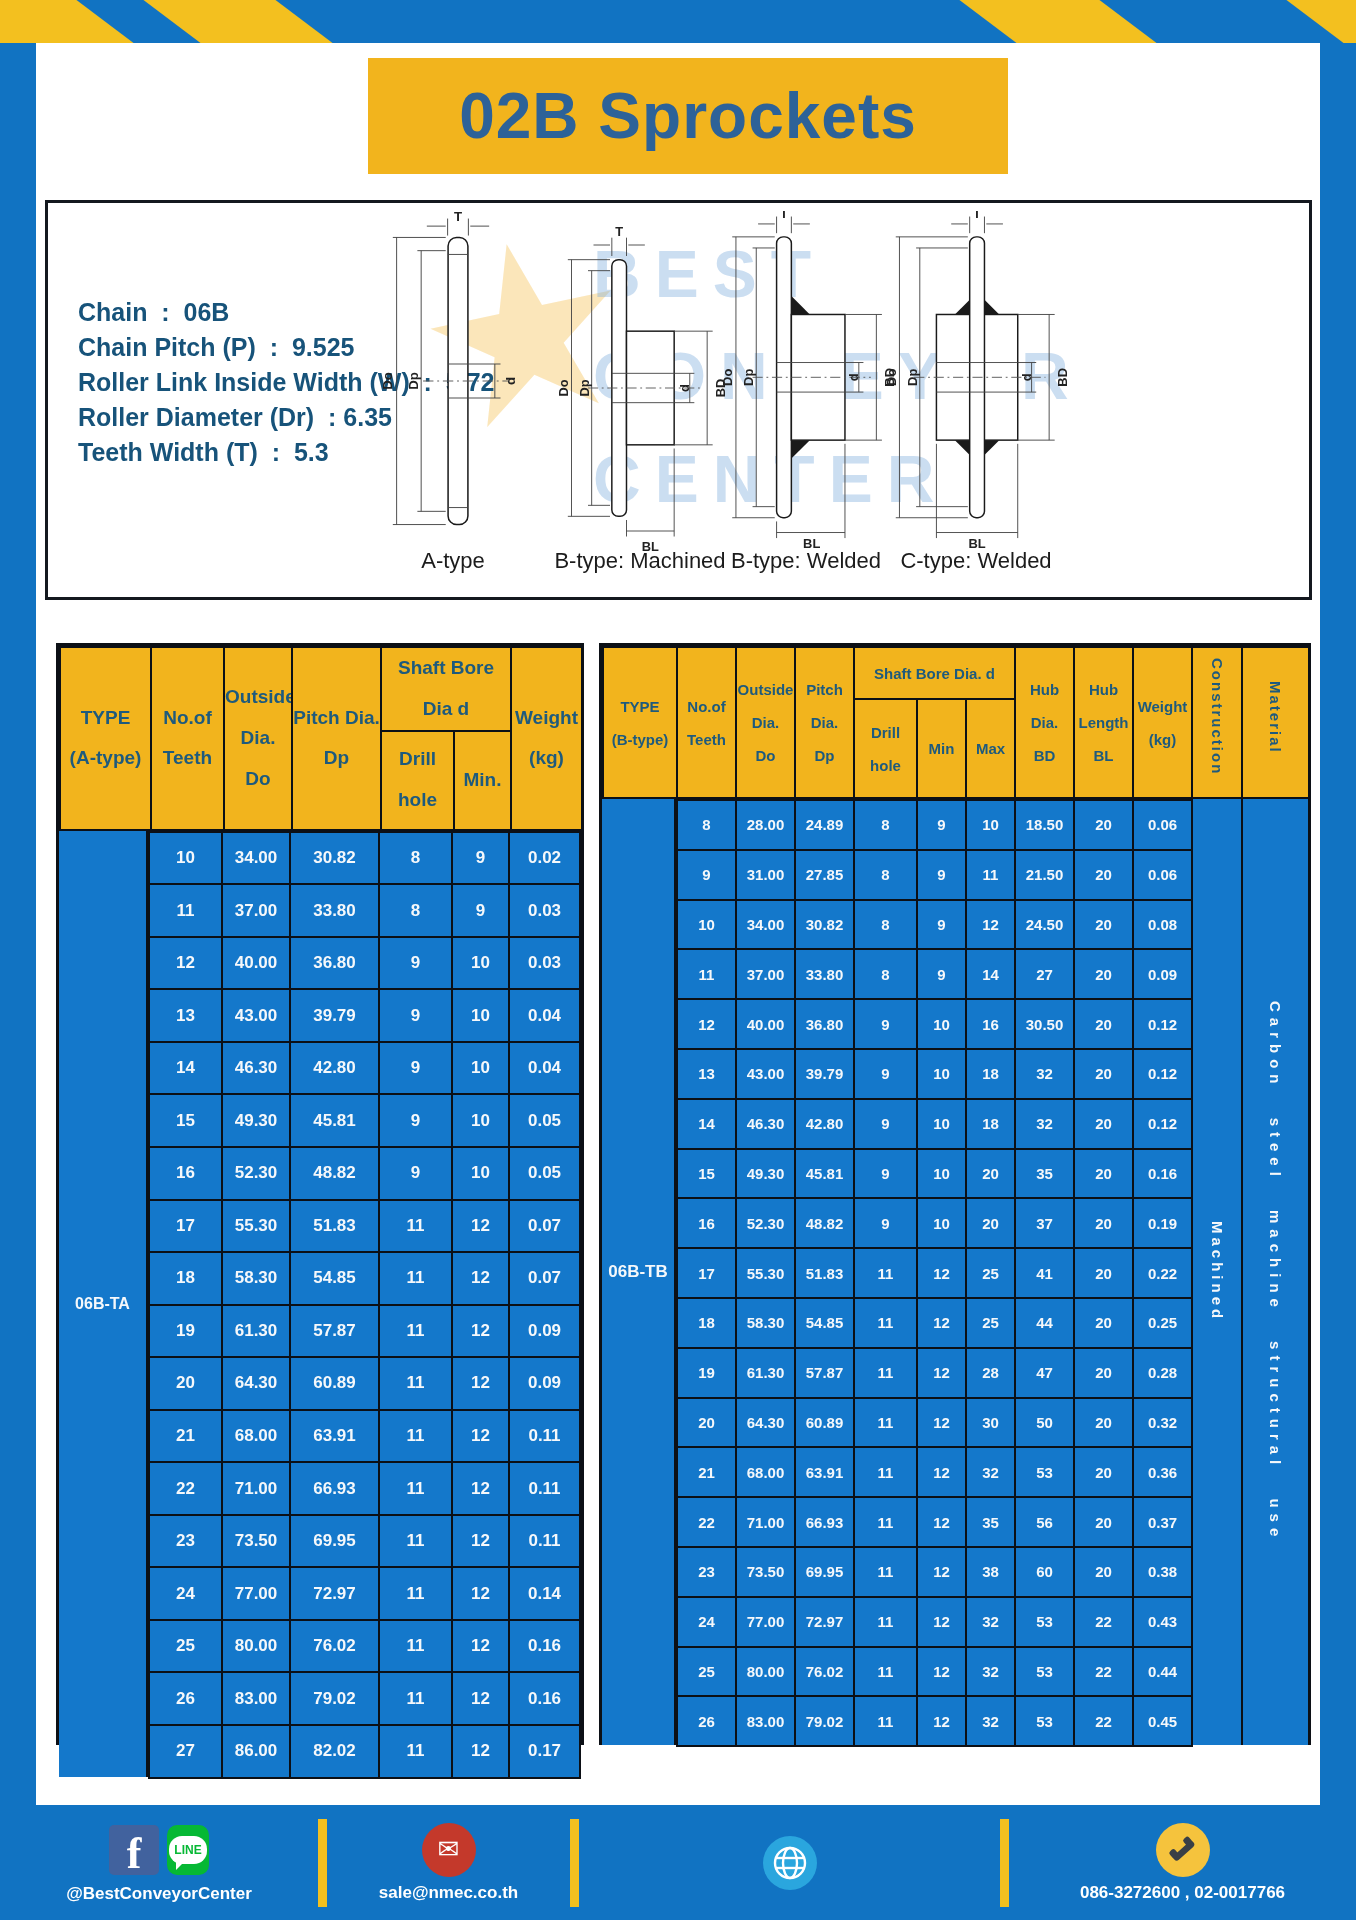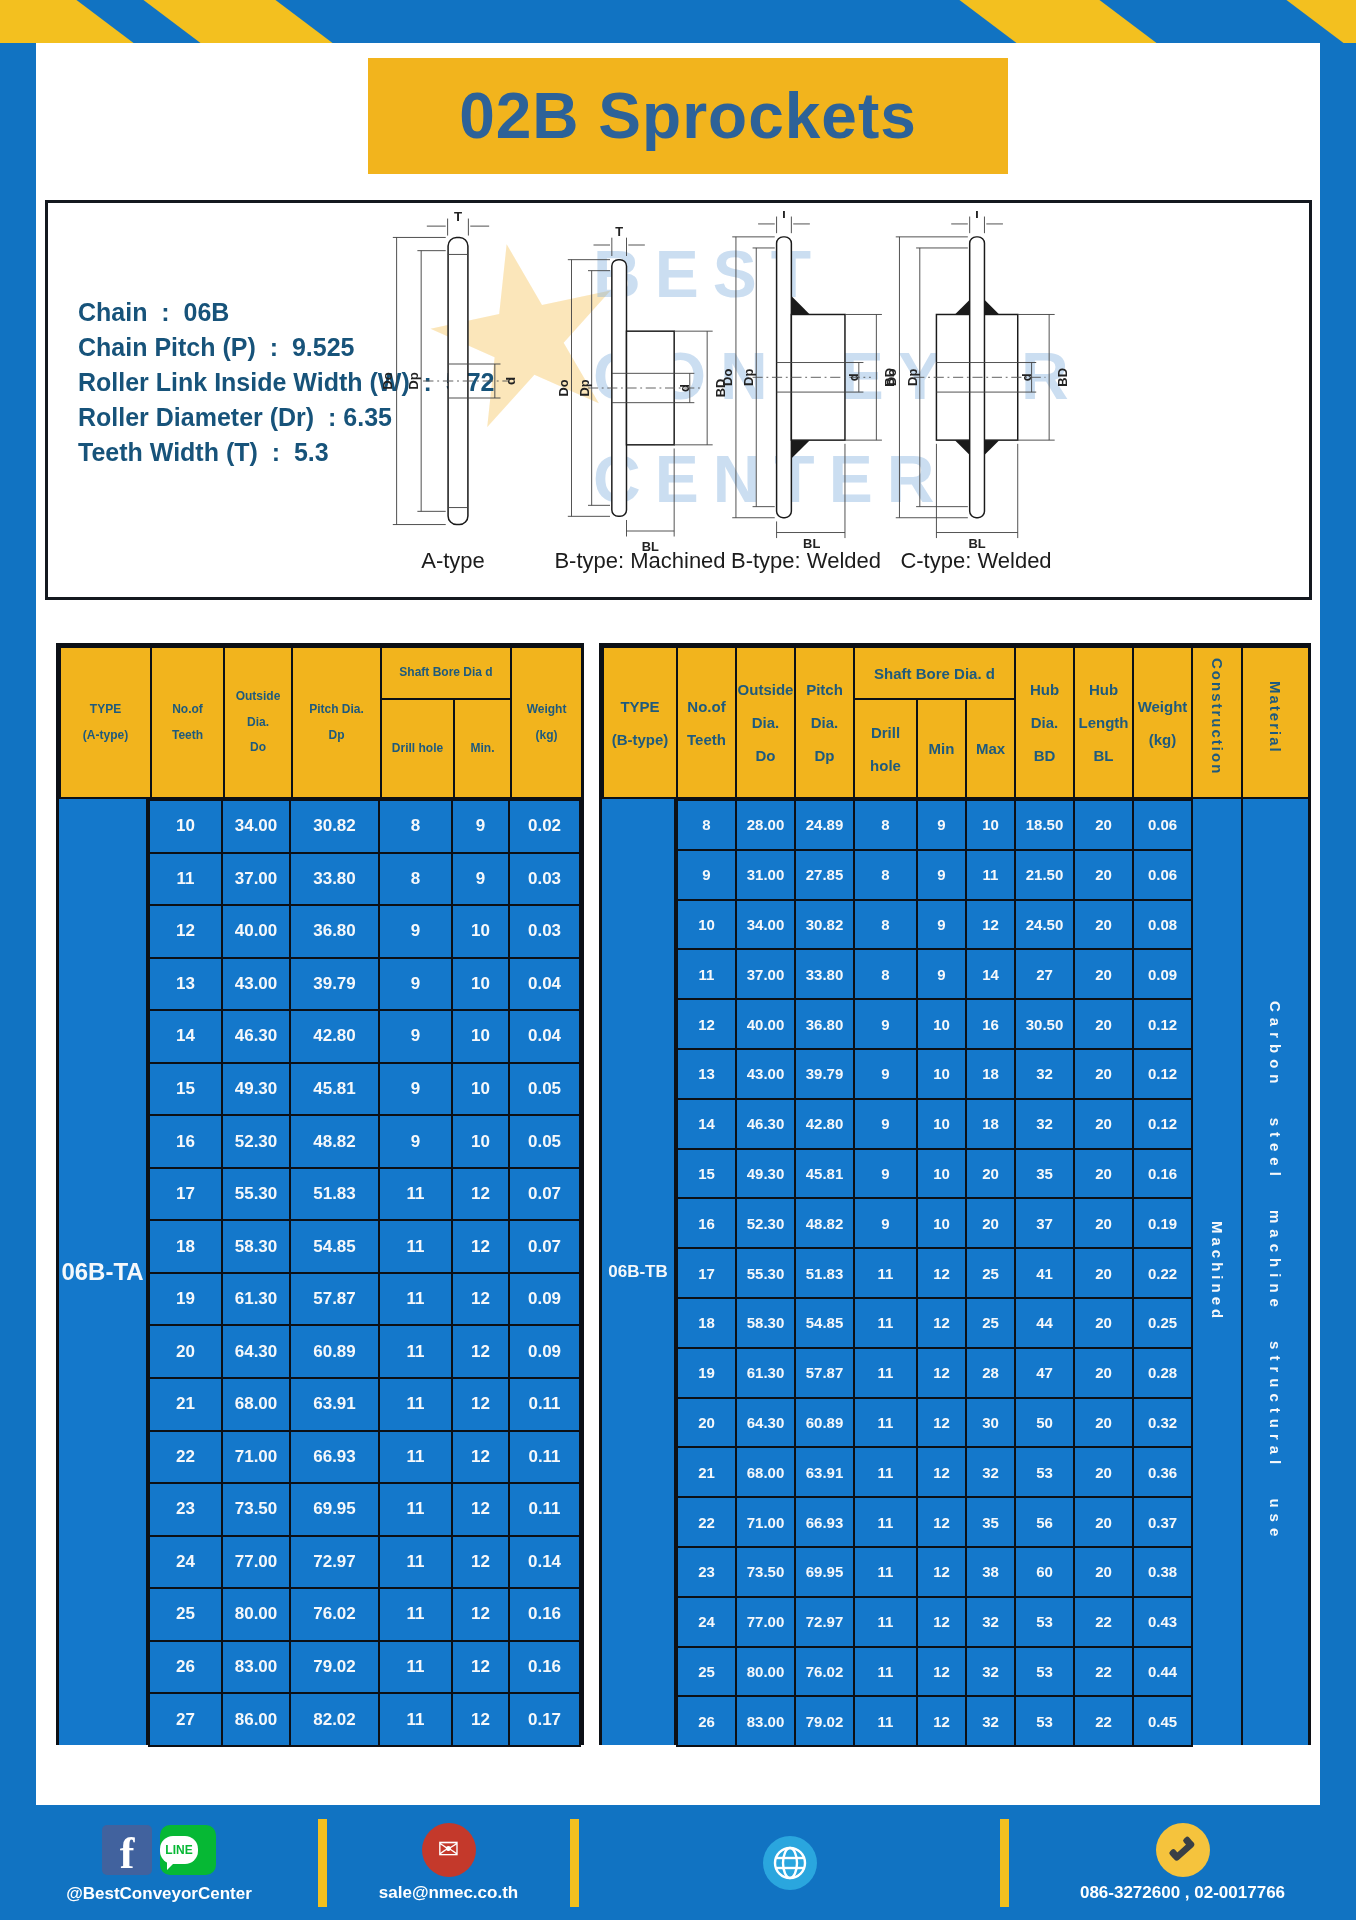--- a/index.html
+++ b/index.html
@@ -49,47 +49,47 @@
   svg.draw .dim{stroke:#444;stroke-width:1;}
   svg.draw .weld{fill:#1a1a1a;stroke:none;}
   svg.draw .cl{stroke:#555;stroke-width:1;stroke-dasharray:11 4 2 4;}
   
   .table-frame{position:absolute;top:643px;border:3px solid var(--border-dark);background:var(--cell-blue);z-index:2;}
   #tableA{left:56px;width:528px;height:1102px;}
   #tableB{left:599px;width:712px;height:1102px;}
   table{border-collapse:collapse;table-layout:fixed;}
   th,td{border:2px solid var(--border-dark);text-align:center;vertical-align:middle;overflow:hidden;}
   .hdr th{background:var(--accent-yellow);color:var(--header-text);font-weight:bold;white-space:pre-line;}
-  #tableA .hdr th{font-size:12px;line-height:2.15;margin-left:22px;}
+  #tableA .hdr th{font-size:19px;line-height:2.15;margin-left:22px;}
   #tableB .hdr th{font-size:15px;line-height:2.2;}
   .hdr{width:100%;}
   .tbody-flex{display:flex;align-items:stretch;}
   .type-col,.vert-col{
     background:var(--cell-blue);display:flex;align-items:center;justify-content:center;
     border-right:2px solid var(--border-dark);color:var(--white-text);font-weight:bold;
   }
-  .type-col{font-size:24px;}
+  .type-col{font-size:16px;}
   .vert-col{border-left:none;}
   .vert-text{writing-mode:vertical-rl;color:var(--white-text);font-weight:bold;}
   th .vert-head{writing-mode:vertical-rl;display:inline-block;line-height:1;letter-spacing:2px;}
   .rows-table{background:var(--cell-blue);}
   .rows-table td{color:var(--white-text);font-weight:bold;}
   #tableA .rows-table td{font-size:17px;}
   #tableB .rows-table td{font-size:15px;}
   #tableA .rows-table tr{height:52.55px;}
   #tableB .rows-table tr{height:49.8px;}
   
   .footer-content{position:absolute;left:0;top:1805px;width:1356px;height:115px;z-index:6;display:flex;}
   .f-sec{display:flex;flex-direction:column;align-items:center;justify-content:center;gap:6px;}
   .f-divider{width:9px;height:88px;background:var(--stripe-yellow);align-self:center;}
   .f-label{color:#ffffff;font-weight:bold;font-size:17px;white-space:nowrap;}
   .icon-row{display:flex;gap:8px;align-items:center;height:56px;}
   .fb-icon{width:50px;height:50px;background:#41629e;border-radius:5px;color:#fff;
     font-size:44px;font-weight:bold;display:flex;align-items:flex-end;justify-content:center;line-height:0.95;font-family:"Liberation Serif",serif;}
-  .line-icon{width:56px;height:50px;background:#06b834;border-radius:10px;display:flex;align-items:center;}
+  .line-icon{width:42px;height:50px;background:#06b834;border-radius:10px;display:flex;align-items:center;justify-content:center;}
   .line-bubble{width:38px;height:28px;background:#fff;border-radius:13px;display:flex;align-items:center;justify-content:center;
     color:#06b834;font-size:12px;font-weight:bold;position:relative;}
   .line-bubble:after{content:"";position:absolute;left:7px;bottom:-6px;border:5px solid transparent;border-top-color:#fff;border-left-color:#fff;}
   .mail-icon{width:54px;height:54px;background:#c4392b;border-radius:50%;display:flex;align-items:center;justify-content:center;color:#fff;font-size:26px;}
   .globe-icon,.phone-icon{width:54px;height:54px;border-radius:50%;display:flex;align-items:center;justify-content:center;}
   .globe-icon{background:#2aa6de;}
   .phone-icon{background:#f5c33d;}
 </style>
 </head>
 <body>

